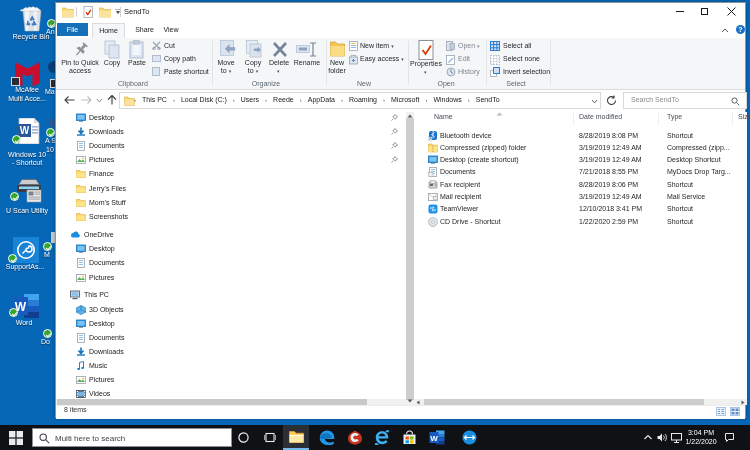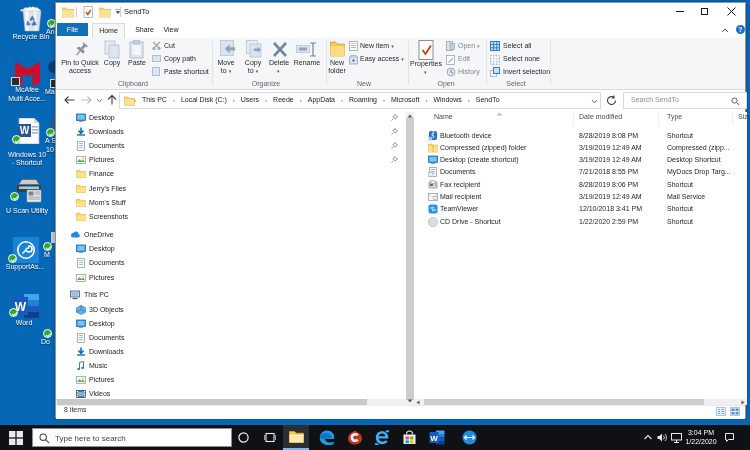--- a/index.html
+++ b/index.html
@@ -644,21 +644,21 @@
       <rect x="7.6" y="0" width="6.4" height="6.4" fill="#e8eaed"></rect>
       <rect x="0" y="7.6" width="6.4" height="6.4" fill="#e8eaed"></rect>
       <rect x="7.6" y="7.6" width="6.4" height="6.4" fill="#e8eaed"></rect>
     </svg>
 
   <div class="abs" style="left:32px;top:3px;width:200px;height:19px;background:#fff;border:1px solid #8a8d94;">
     <svg class="abs" style="left:6px;top:4px;" width="11" height="11" viewBox="0 0 11 11">
         <circle cx="4.2" cy="4.2" r="3.2" fill="none" stroke="#41444a" stroke-width="1.1"></circle>
         <path d="M6.8 6.8 L10.2 10.2" stroke="#41444a" stroke-width="1.1"></path>
       </svg>
-    <span class="abs" style="left:22px;top:5px;font-size:8px;color:#3c3f44;">Type here to search</span>
+    <span class="abs" style="left:22px;top:5px;font-size:8px;color:#3c3f44;">Multi here to search</span>
   </div>
 
   <svg class="abs" style="left:238px;top:7px;" width="11" height="11" viewBox="0 0 11 11">
       <circle cx="5.5" cy="5.5" r="4.6" fill="none" stroke="#f2f4f6" stroke-width="1.2"></circle>
     </svg>
 
   <svg class="abs" style="left:264px;top:7px;" width="12" height="11" viewBox="0 0 12 11">
       <rect x="2" y="1.5" width="8" height="8" fill="none" stroke="#e8eaed" stroke-width="1.1"></rect>
       <path d="M0.5 3 v5 M11.5 3 v5" stroke="#9b9ea4" stroke-width="1"></path>
     </svg>

